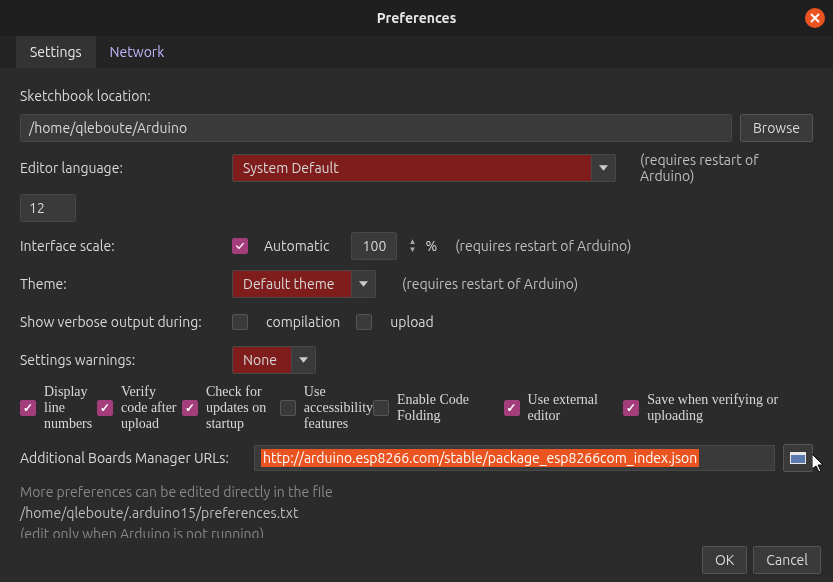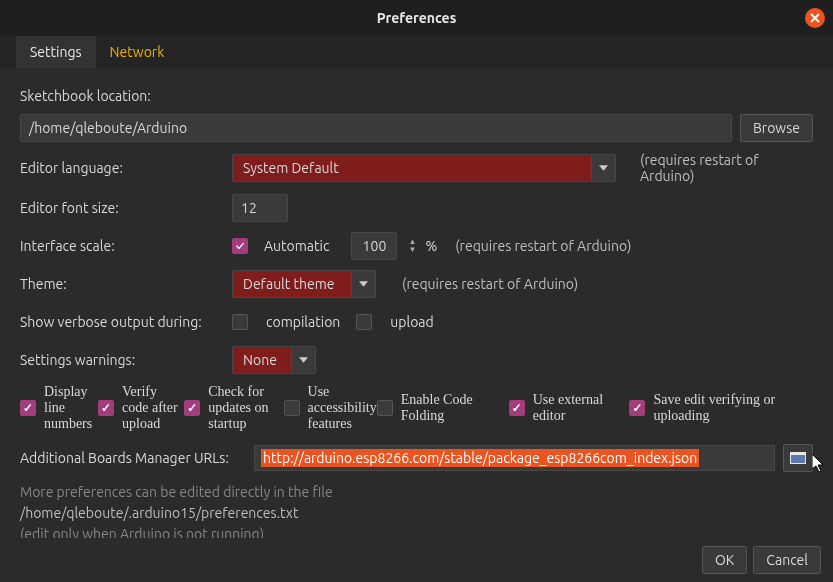--- a/index.html
+++ b/index.html
@@ -39,21 +39,21 @@
       cursor: pointer;
     }
     .close-btn svg { width: 10px; height: 10px; }
     .tabs {
       display: flex;
       background: #242424;
       padding: 0;
     }
     .tab {
       padding: 8px 14px;
-      color: #eab308;
+      color: #c4b5fd;
       cursor: pointer;
       font-size: 14px;
     }
     .tab.active {
       background: #333;
       color: #e8e8e8;
       margin-left: 16px;
     }
     .content {
       padding: 14px 20px 0 20px;
@@ -263,21 +263,20 @@
       <div class="select-arrow">
           <svg viewBox="0 0 10 6">
             <path d="M0 0 L5 6 L10 0 Z"></path>
           </svg>
         </div>
     </div>
     <span class="hint" style="margin-left:16px;">(requires restart of Arduino)</span>
   </div>
 
   <div class="row">
-    <span class="label-col">Editor font size:</span>
     <input type="text" class="small-input" value="12" style="">
   </div>
 
   <div class="row">
     <span class="label-col">Interface scale:</span>
     <span class="checkbox checked"></span>
     <span>Automatic</span>
     <input type="text" class="num-input" style="margin-left: 14px;" value="100">
     <span class="spinner">
         <span>▲</span>
@@ -349,21 +348,21 @@
       <div class="check-row">
           <span class="checkbox"></span>
           <span>Enable Code Folding</span>
         </div>
       <div class="check-row">
           <span class="checkbox checked"></span>
           <span>Use external editor</span>
         </div>
       <div class="check-row">
           <span class="checkbox checked"></span>
-          <span>Save edit verifying or uploading</span>
+          <span>Save when verifying or uploading</span>
         </div>
     </div>
   </div>
 
   <div class="row">
     <span style="width:226px;flex-shrink:0;">Additional Boards Manager URLs:</span>
     <div class="url-input">
       <span class="url-text">http://arduino.esp8266.com/stable/package_esp8266com_index.json</span>
     </div>
     <div class="icon-btn">

